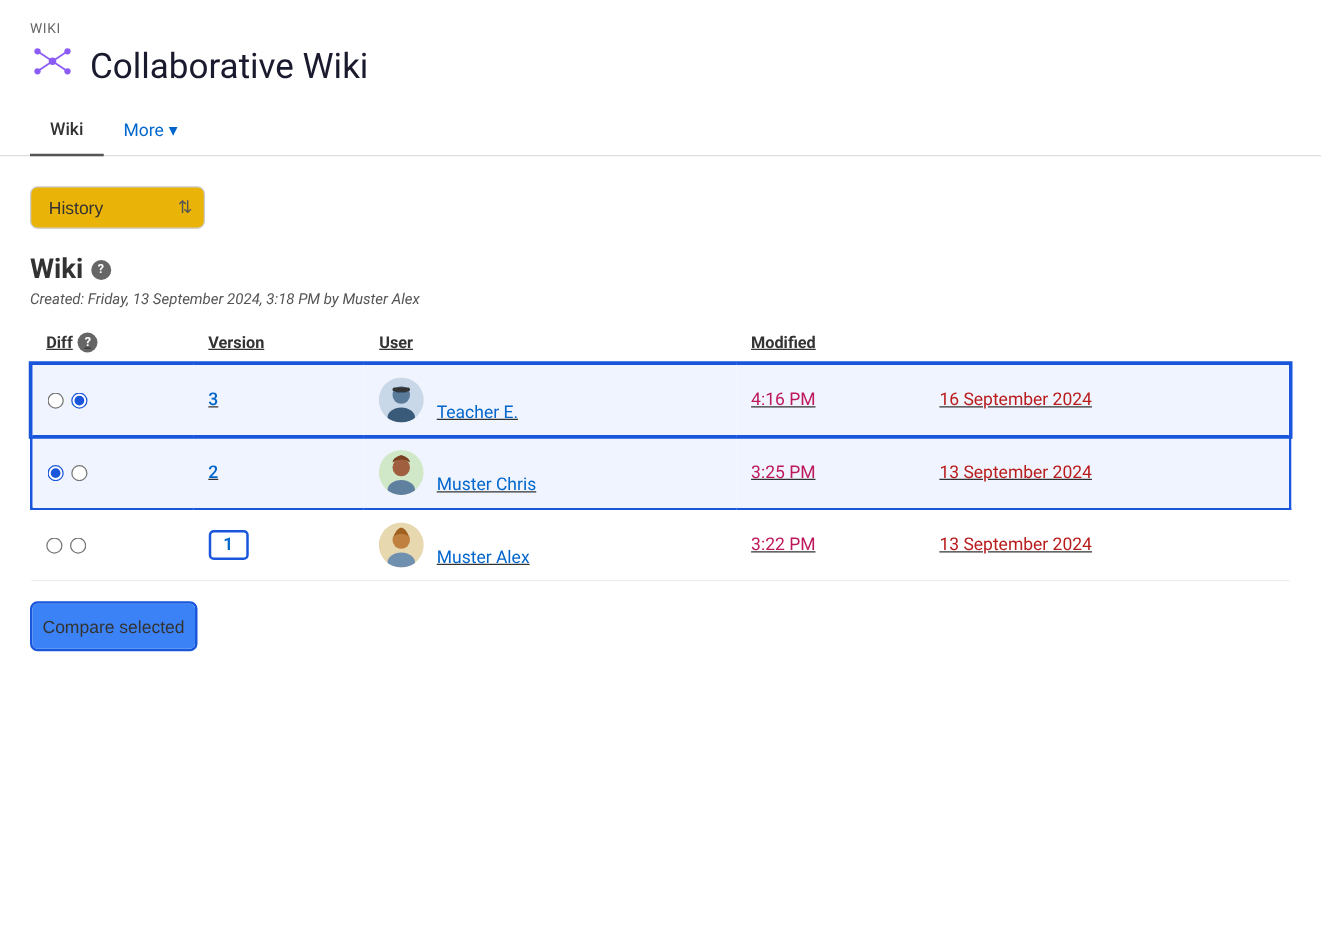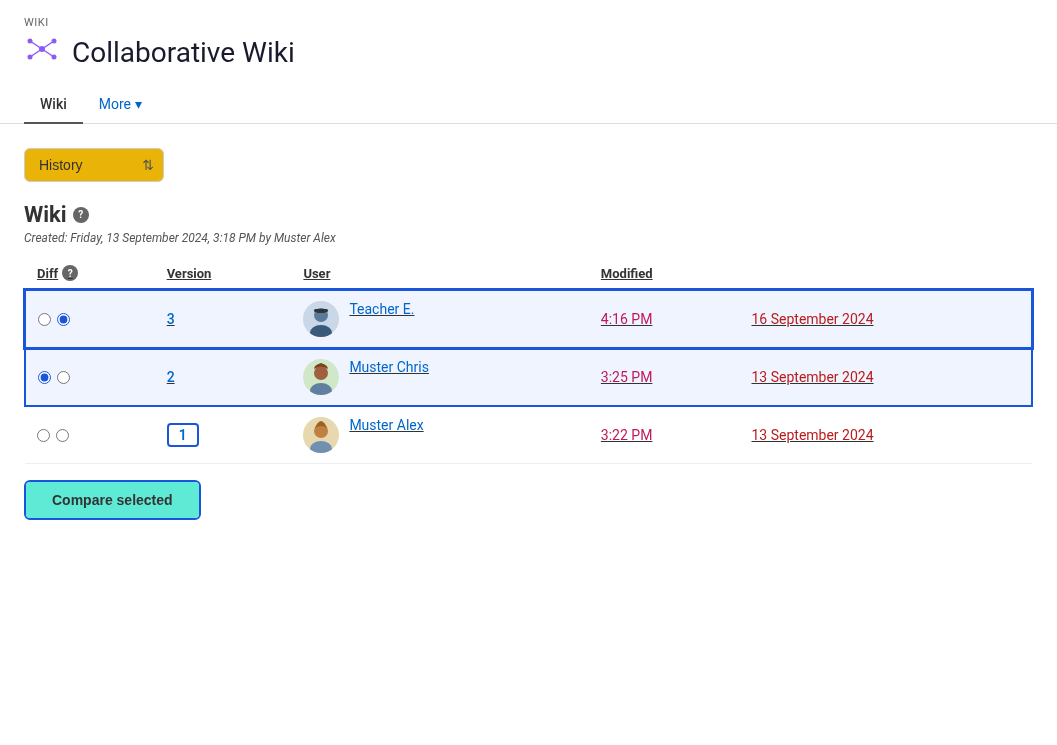--- a/index.html
+++ b/index.html
@@ -32,34 +32,34 @@
     .history-table th { text-align: left; padding: 8px 12px; font-weight: 700; color: #333; border-bottom: 1px solid #ddd; font-size: 13px; }
     .history-table td { padding: 10px 12px; border-bottom: 1px solid #eee; vertical-align: middle; }
     .history-table tr:last-child td { border-bottom: 1px solid #eee; }
 
     .radio-cell { display: flex; gap: 6px; align-items: center; }
     input[type="radio"] { cursor: pointer; accent-color: #1a56db; }
 
     .version-link { color: #0066cc; text-decoration: none; font-weight: 500; }
     .version-box { display: inline-block; border: 2px solid #1a56db; border-radius: 4px; padding: 2px 10px; color: #0066cc; font-weight: 600; }
 
-    .user-cell { display: flex; align-items: flex-start; gap: 10px; }
+    .user-cell { display: flex; align-items: flex-end; gap: 10px; }
     .avatar { width: 36px; height: 36px; border-radius: 50%; overflow: hidden; display: flex; align-items: center; justify-content: center; font-size: 20px; }
 
     .user-link { color: #0066cc; text-decoration: none; }
 
     .time-cell { color: #be185d; }
     .date-cell { color: #b91c1c; }
 
     .diff-header { display: flex; align-items: center; gap: 4px; }
 
     .selected-row td { background: #f0f4ff; }
 
     .compare-btn-wrapper { margin-top: 16px; border: 2px solid #1a56db; border-radius: 6px; display: inline-block; }
-    .compare-btn { padding: 10px 26px; background: #5eead4; border: none; border-radius: 4px; cursor: pointer; font-size: 14px; color: #333; font-weight: 700; }
+    .compare-btn { padding: 10px 8px; background: #3b82f6; border: none; border-radius: 4px; cursor: pointer; font-size: 14px; color: #333; font-weight: 400; }
 
     
     .avatar-teacher { background: #e0e0e0; }
     .avatar-chris { background: #e8f0e8; }
     .avatar-alex { background: #f0e8d0; }
   </style>
 </head>
 <body>
 
 <div class="header">

